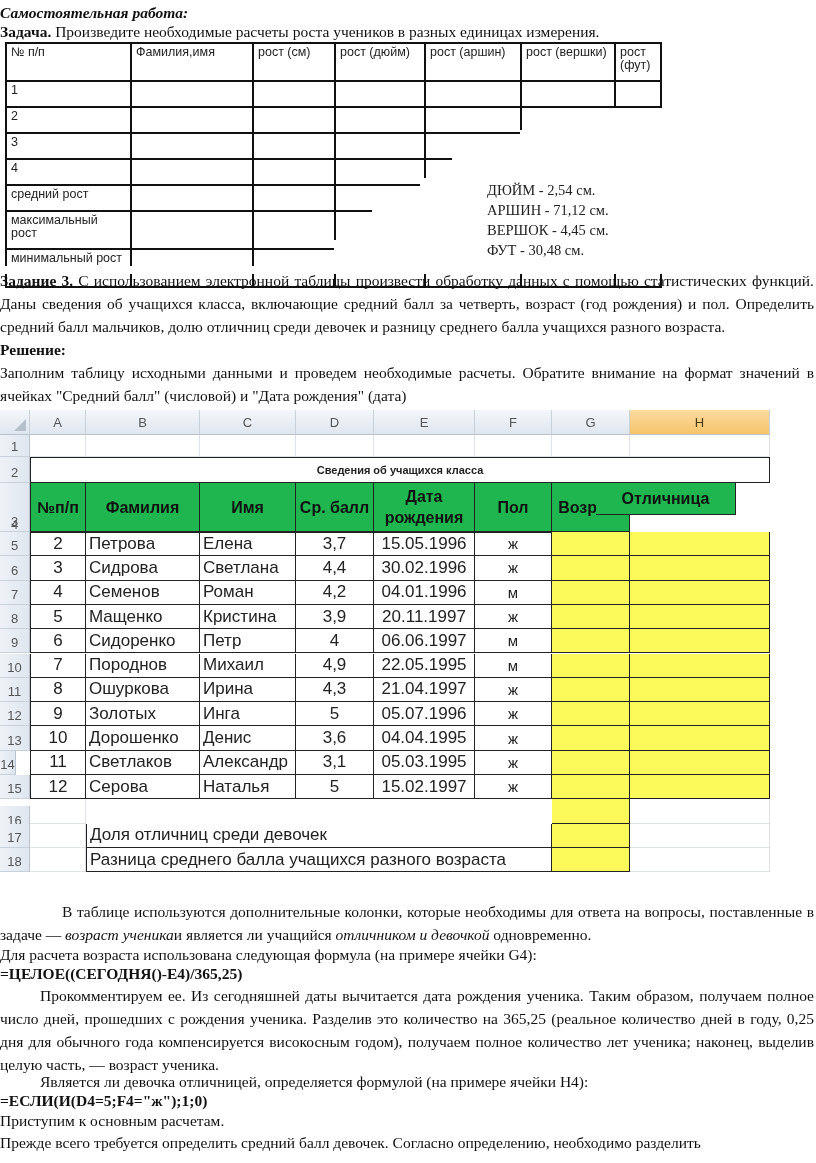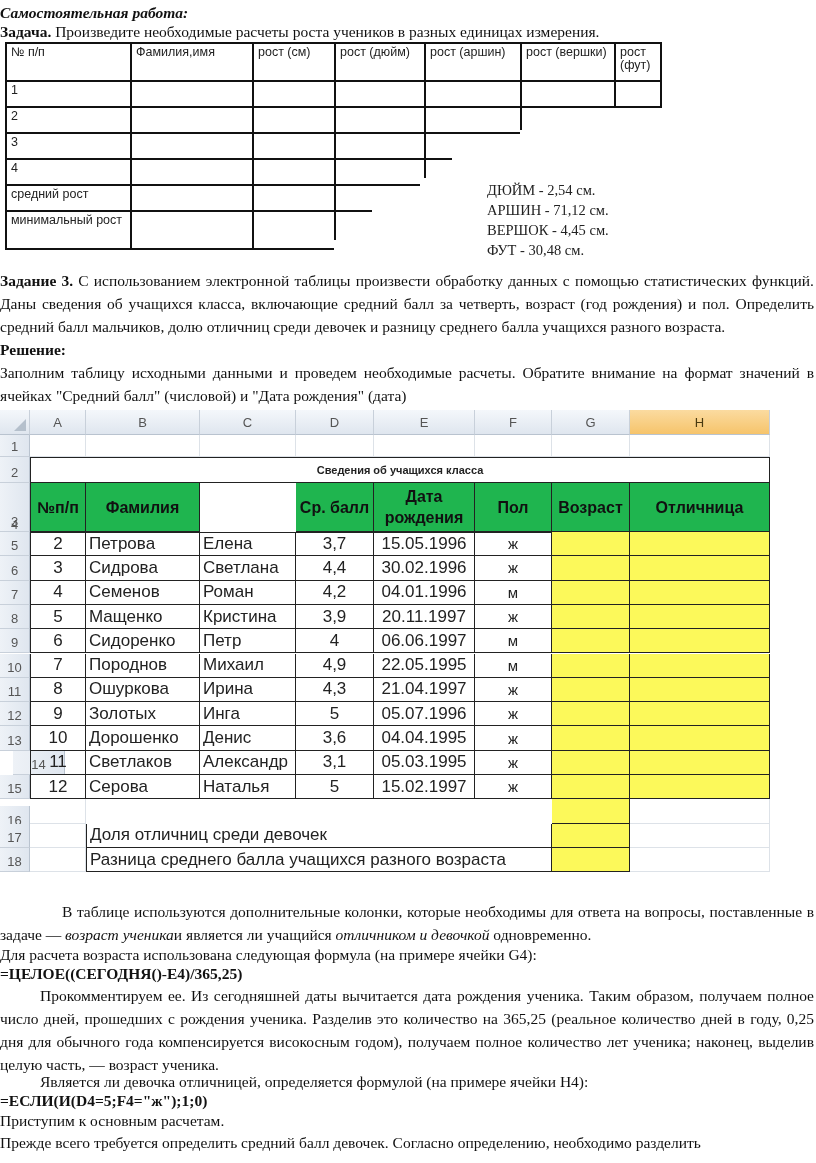--- a/index.html
+++ b/index.html
@@ -102,20 +102,29 @@
   <tr>
         <td>средний рост</td>
         <td></td>
         <td></td>
         <td></td>
         <td></td>
         <td></td>
         <td></td>
       </tr>
   <tr class="two">
+        <td>максимальный рост</td>
+        <td></td>
+        <td></td>
+        <td></td>
+        <td></td>
+        <td></td>
+        <td></td>
+      </tr>
+  <tr class="two">
         <td>минимальный рост</td>
         <td></td>
         <td></td>
         <td></td>
         <td></td>
         <td></td>
         <td></td>
       </tr>
 </tbody>
   </table>
@@ -155,41 +164,42 @@
     <div class="rowhdr" style="left: 0px; top: 122px; width: 30px; height: 0px;">4</div>
     <div class="rowhdr" style="left: 0px; top: 122px; width: 30px; height: 24.3px;">5</div>
     <div class="rowhdr" style="left: 0px; top: 146.3px; width: 30px; height: 24.3px;">6</div>
     <div class="rowhdr" style="left: 0px; top: 170.6px; width: 30px; height: 24.3px;">7</div>
     <div class="rowhdr" style="left: 0px; top: 194.9px; width: 30px; height: 24.3px;">8</div>
     <div class="rowhdr" style="left: 0px; top: 219.2px; width: 30px; height: 24.3px;">9</div>
     <div class="rowhdr" style="left: 0px; top: 243.5px; width: 30px; height: 24.3px;">10</div>
     <div class="rowhdr" style="left: 0px; top: 267.8px; width: 30px; height: 24.3px;">11</div>
     <div class="rowhdr" style="left: 0px; top: 292.1px; width: 30px; height: 24.3px;">12</div>
     <div class="rowhdr" style="left: 0px; top: 316.4px; width: 30px; height: 24.3px;">13</div>
-    <div class="rowhdr" style="left: 13px; top: 340.7px; width: 52px; height: 24.3px;">14</div>
+    <div class="rowhdr" style="left: 0px; top: 340.7px; width: 16px; height: 24.3px;">14</div>
     <div class="rowhdr" style="left: 0px; top: 365px; width: 30px; height: 24.3px;">15</div>
     <div class="rowhdr" style="left: 0px; top: 389.3px; width: 30px; height: 24.3px; margin-top: 7px;">16</div>
     <div class="rowhdr" style="left: 0px; top: 413.6px; width: 30px; height: 24.3px;">17</div>
     <div class="rowhdr" style="left: 0px; top: 437.9px; width: 30px; height: 24.3px;">18</div>
     <div class="cell grid" style="left: 30px; top: 25px; width: 56px; height: 22px;"></div>
     <div class="cell grid" style="left: 86px; top: 25px; width: 114px; height: 22px;"></div>
     <div class="cell grid" style="left: 200px; top: 25px; width: 96px; height: 22px;"></div>
     <div class="cell grid" style="left: 296px; top: 25px; width: 78px; height: 22px;"></div>
     <div class="cell grid" style="left: 374px; top: 25px; width: 101px; height: 22px;"></div>
     <div class="cell grid" style="left: 475px; top: 25px; width: 77px; height: 22px;"></div>
     <div class="cell grid" style="left: 552px; top: 25px; width: 78px; height: 22px;"></div>
     <div class="cell grid" style="left: 630px; top: 25px; width: 140px; height: 22px;"></div>
     <div class="cell title" style="left: 30px; top: 47px; width: 740px; height: 26px; border: 1.5px solid rgb(34, 34, 34);">Сведения об учащихся класса</div>
     <div class="cell green bd ctr" style="left: 30px; top: 73px; width: 56px; height: 49px; white-space: normal; padding: 0px 2px; border-left: 1.5px solid rgb(34, 34, 34);">№п/п</div>
     <div class="cell green bd ctr" style="left: 86px; top: 73px; width: 114px; height: 49px; white-space: normal; padding: 0px 2px;">Фамилия</div>
+    <div class="cell green bd ctr" style="left: 200px; top: 73px; width: 96px; height: 49px; white-space: normal; padding: 0px 2px;">Имя</div>
     <div class="cell green bd ctr" style="left: 296px; top: 73px; width: 78px; height: 49px; white-space: normal; padding: 0px 2px;">Ср. балл</div>
     <div class="cell green bd ctr" style="left: 374px; top: 73px; width: 101px; height: 49px; white-space: normal; padding: 0px 2px;">Дата рождения</div>
     <div class="cell green bd ctr" style="left: 475px; top: 73px; width: 77px; height: 49px; white-space: normal; padding: 18px 2px;">Пол</div>
     <div class="cell green bd ctr" style="left: 552px; top: 73px; width: 78px; height: 49px; white-space: normal; padding: 0px 2px;">Возраст</div>
-    <div class="cell green bd ctr" style="left: 630px; top: 73px; width: 140px; height: 49px; white-space: normal; padding: 0px 2px;">Отличница</div>
+    <div class="cell green bd ctr" style="left: 596px; top: 73px; width: 140px; height: 32px; white-space: normal; padding: 0px 2px;">Отличница</div>
     <div class="cell bd ctr" style="left: 30px; top: 122px; width: 56px; height: 0px; border-left: 1.5px solid rgb(34, 34, 34);">1</div>
     <div class="cell bd lft" style="left: 86px; top: 122px; width: 114px; height: 0px;">Иванов</div>
     <div class="cell bd lft" style="left: 200px; top: 122px; width: 96px; height: 0px;">Алексей</div>
     <div class="cell bd ctr" style="left: 296px; top: 122px; width: 78px; height: 0px;">3</div>
     <div class="cell bd ctr" style="left: 374px; top: 122px; width: 101px; height: 0px;">12.01.1997</div>
     <div class="cell bd ctr" style="left: 475px; top: 122px; width: 77px; height: 0px; font-size: 15px;">м</div>
     <div class="cell bd ctr yellow" style="left: 552px; top: 122px; width: 78px; height: 0px;"></div>
     <div class="cell bd ctr yellow" style="left: 630px; top: 122px; width: 140px; height: 0px;"></div>
     <div class="cell bd ctr" style="left: 30px; top: 122px; width: 56px; height: 24.3px; border-left: 1.5px solid rgb(34, 34, 34);">2</div>
     <div class="cell bd lft" style="left: 86px; top: 122px; width: 114px; height: 24.3px;">Петрова</div>

